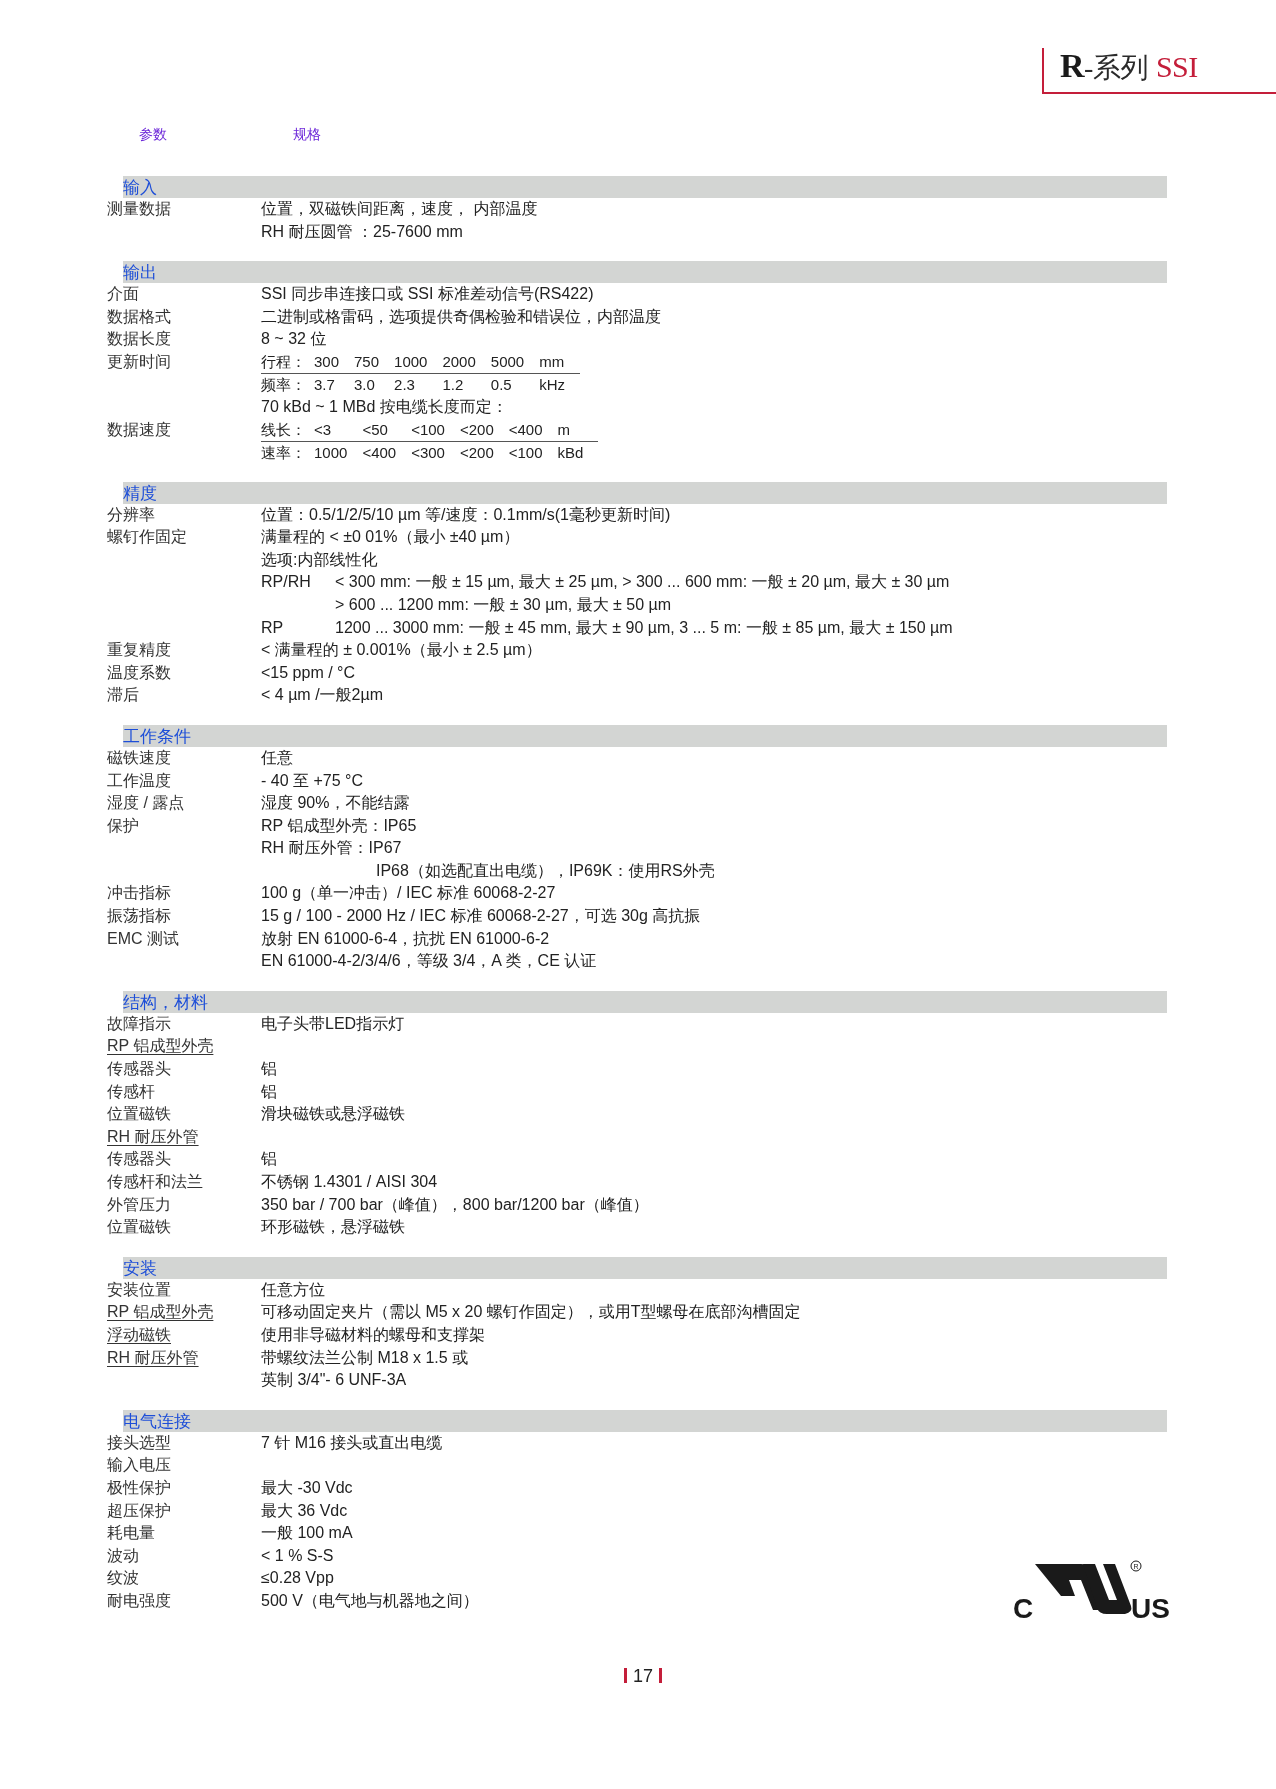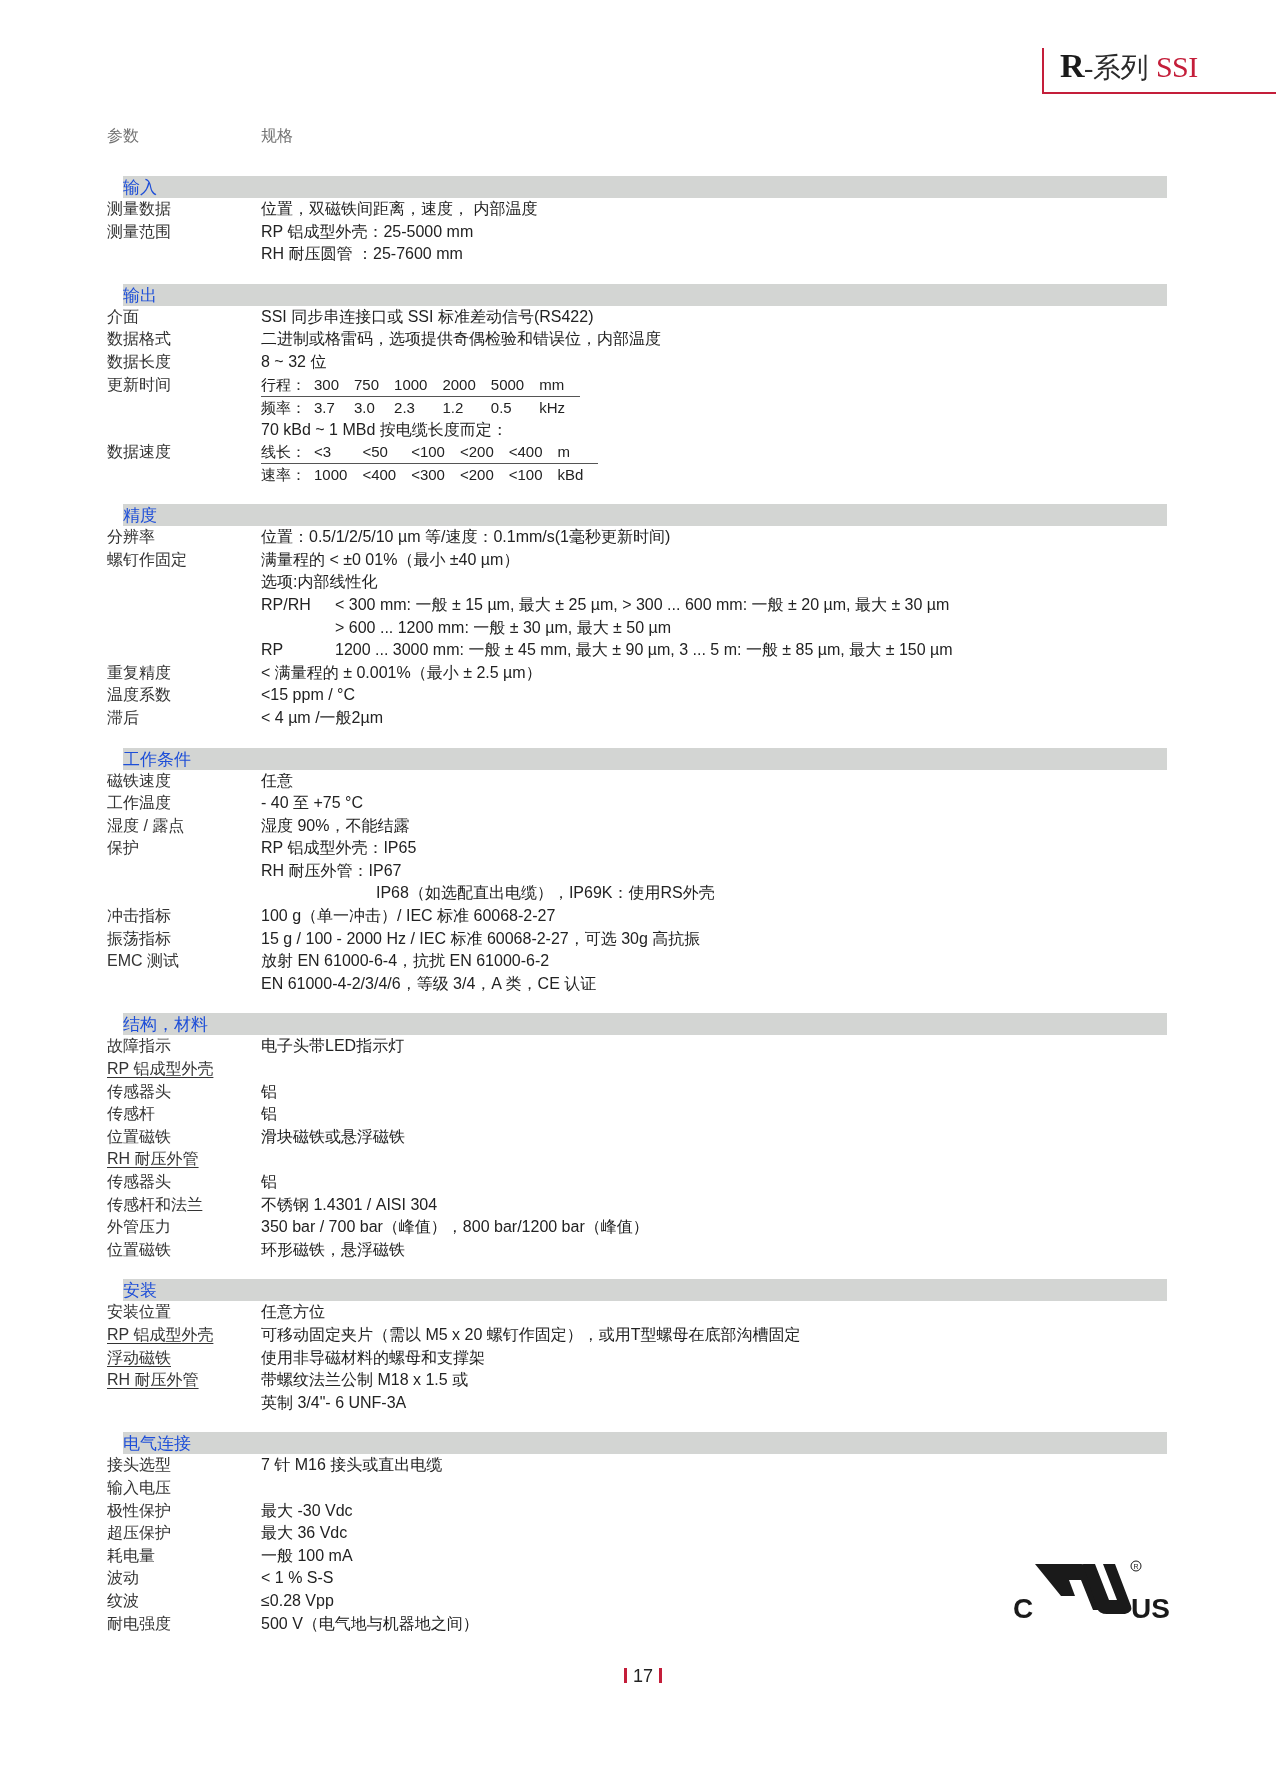--- a/index.html
+++ b/index.html
@@ -13,21 +13,21 @@
     border-left: 2px solid #c41e3a; border-bottom: 2px solid #c41e3a;
   }
   .brand-text {
     position: absolute; left: 16px; top: -2px; font-size: 34px; line-height: 40px;
     white-space: nowrap; letter-spacing: -0.5px; font-family: Liberation Serif, serif;
   }
   .brand-r { font-weight: bold; color: #1a1a1a; }
   .brand-series { color: #2a2a2a; font-size: 28px; }
   .brand-ssi { color: #c41e3a; font-size: 30px; }
 
-  .col-head { position: absolute; top: 126px; font-size: 16px; color: #737373; }
+  .col-head { position: absolute; top: 126px; font-size: 14px; color: #6d28d9; margin-left: 32px; }
   .col-head.p { left: 107px; }
   .col-head.s { left: 261px; }
 
   .doc { position: absolute; left: 107px; top: 176px; width: 1060px; }
   .section { margin-bottom: 18px; }
   .sec-bar {
     background: #d3d5d3; height: 22px; line-height: 24px; font-size: 17px;
     color: #1d4ed8; padding-left: 0; margin-left: 16px;
   }
   .row { display: flex; font-size: 16px; line-height: 22.6px; }
@@ -62,24 +62,20 @@
 <div class="col-head p">参数</div>
 <div class="col-head s">规格</div>
 
 <div class="doc">
 
   <div class="section">
     <div class="sec-bar">输入</div>
     <div class="row">
         <div class="lab">测量数据</div>
         <div class="val">位置，双磁铁间距离，速度， 内部温度</div>
-      </div>
-    <div class="row">
-        <div class="lab">测量范围</div>
-        <div class="val">RP 铝成型外壳：25-5000 mm</div>
       </div>
     <div class="row">
         <div class="lab"></div>
         <div class="val">RH 耐压圆管 ：25-7600 mm</div>
       </div>
   </div>
 
   <div class="section">
     <div class="sec-bar">输出</div>
     <div class="row">

